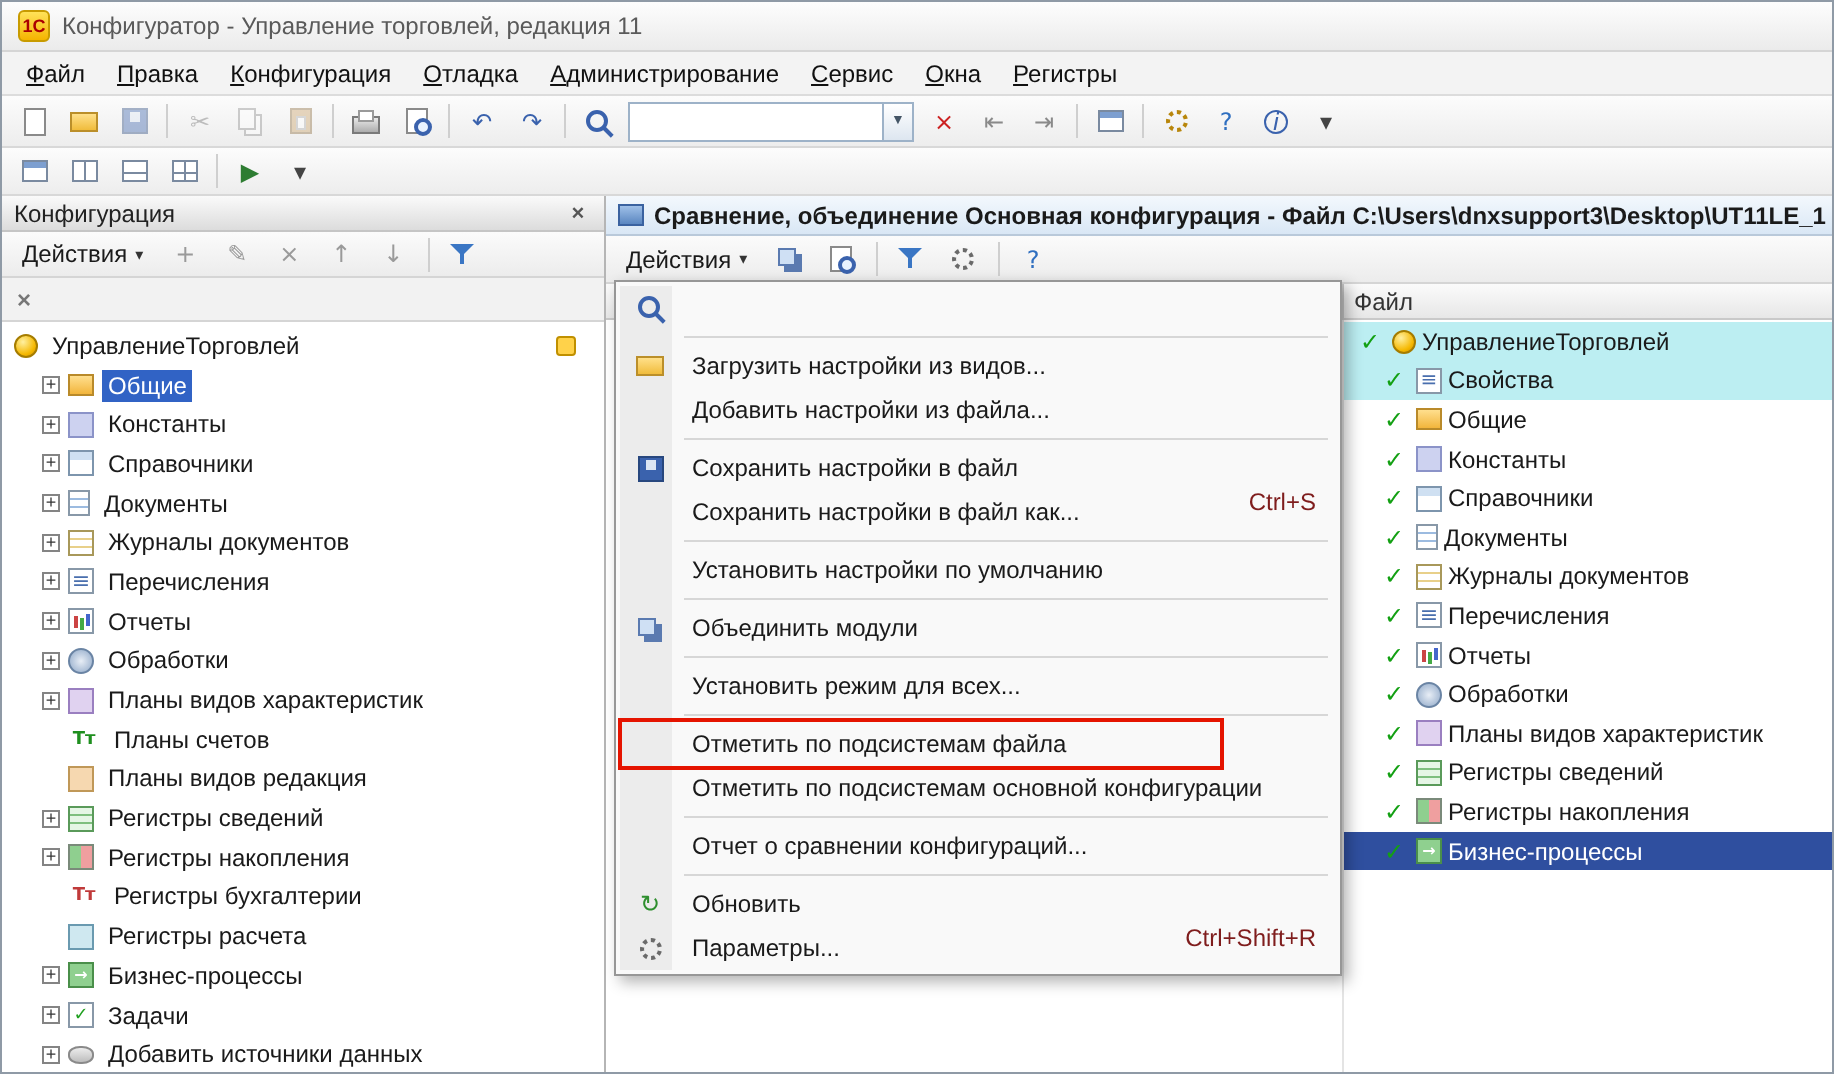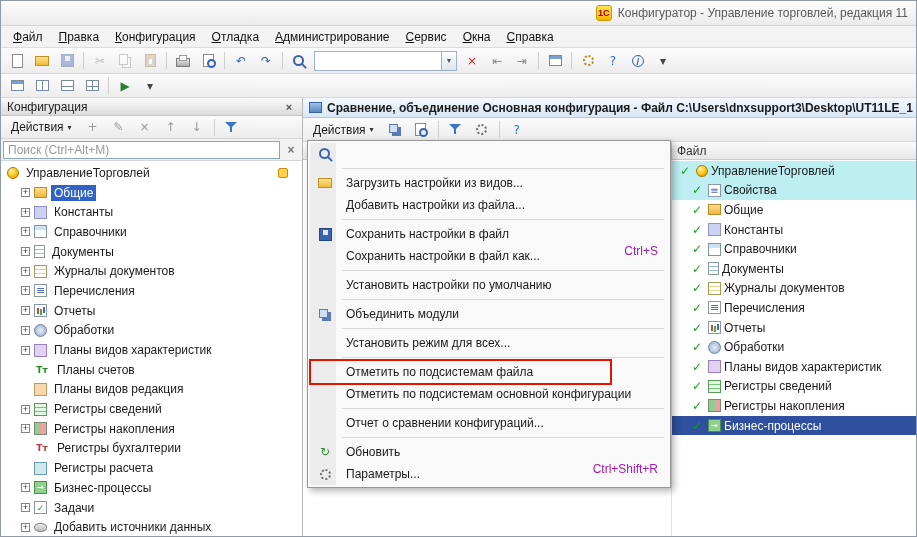--- a/index.html
+++ b/index.html
@@ -1,21 +1,21 @@
 <!DOCTYPE html>
 <html><head>
 <meta charset="utf-8">
 <style>
   *{box-sizing:border-box;margin:0;padding:0;}
   html,body{width:917px;height:537px;}
   body{font-family:"Liberation Sans","DejaVu Sans",sans-serif;font-size:12px;color:#1a1a1a;background:#fff;}
   .app{position:relative;width:917px;height:537px;overflow:hidden;border:1px solid #8f9aa6;background:#f0f0f0;}
 
   
-  .titlebar{position:absolute;left:0;top:0;right:0;height:25px;display:flex;align-items:center;gap:6px;padding:0 8px;background:linear-gradient(#fdfdfd,#ebebeb);border-bottom:1px solid #d5d5d5;color:#5a5a5a;justify-content:flex-end;}
+  .titlebar{position:absolute;left:0;top:0;right:0;height:25px;display:flex;align-items:center;gap:6px;padding:0 8px;background:linear-gradient(#fdfdfd,#ebebeb);border-bottom:1px solid #d5d5d5;color:#5a5a5a;}
   .app-logo{width:16px;height:16px;flex:none;background:linear-gradient(#ffe259,#f5b400);border:1px solid #c89b00;border-radius:3px;color:#a00;font-weight:bold;font-size:9px;display:flex;align-items:center;justify-content:center;}
 
   
   .menubar{position:absolute;top:25px;left:0;right:0;height:22px;display:flex;align-items:center;padding:0 4px;background:#f3f3f3;border-bottom:1px solid #dcdcdc;}
   .menubar .mi{display:inline-block;padding:3px 8px;color:#111;}
   .menubar .mi::first-letter{text-decoration:underline;}
 
   
   .toolbar{position:absolute;left:0;right:0;display:flex;align-items:center;gap:1px;padding:0 4px;background:linear-gradient(#fcfcfc,#ededed);border-bottom:1px solid #d8d8d8;}
   #toolbar-main{top:47px;height:26px;}
@@ -128,21 +128,21 @@
   .cw-row.child{padding-left:17px;}
   .cw-row.cyan{background:#bceef2;}
   .cw-row.selected{background:#2f4f9f;color:#fff;}
 
   
   .actions-menu{position:absolute;left:306px;top:139px;width:364px;background:#f9f9f9;border:1px solid #979797;box-shadow:3px 3px 7px rgba(0,0,0,.3);padding:2px;z-index:50;}
   .actions-menu::before{content:"";position:absolute;left:2px;top:2px;bottom:2px;width:26px;background:#ececec;}
   .menu-row{position:relative;display:flex;align-items:center;height:22px;padding:0 10px 0 2px;z-index:1;}
   .mi-ic{width:26px;display:flex;align-items:center;justify-content:center;flex:none;}
   .mi-label{padding-left:8px;flex:1;white-space:nowrap;}
-  .mi-shortcut{color:#a21caf;padding-left:18px;white-space:nowrap;margin-top:34px;}
+  .mi-shortcut{color:#7f1d1d;padding-left:18px;white-space:nowrap;margin-top:34px;}
   .menu-sep{position:relative;z-index:1;height:1px;background:#d7d7d7;margin:3px 4px 3px 32px;}
   .menu-row.mi-highlight::after{content:"";position:absolute;left:-1px;top:-2px;bottom:-2px;right:56px;border:2px solid #e51400;pointer-events:none;}
 </style>
 </head>
 <body>
 
 <div class="app">
 
   <div class="titlebar">
     <span class="app-logo">1C</span>
@@ -150,21 +150,21 @@
   </div>
 
   <div class="menubar" id="menubar">
       <span class="mi">Файл</span>
       <span class="mi">Правка</span>
       <span class="mi">Конфигурация</span>
       <span class="mi">Отладка</span>
       <span class="mi">Администрирование</span>
       <span class="mi">Сервис</span>
       <span class="mi">Окна</span>
-      <span class="mi">Справка</span>
+      <span class="mi">Регистры</span>
     </div>
 
   <div class="toolbar" id="toolbar-main">
       <span class="tb-btn">
         <span class="icn" data-icon="new-doc-icon"></span>
       </span>
       <span class="tb-btn">
         <span class="icn" data-icon="open-folder-icon"></span>
       </span>
       <span class="tb-btn disabled">
@@ -277,21 +277,20 @@
           <span class="tb-btn">
             <span class="icn" data-icon="move-down-icon" data-glyph="↓" style="color: rgb(154, 154, 154);"></span>
           </span>
           <span class="tb-sep"></span>
           <span class="tb-btn">
             <span class="icn" data-icon="filter-icon"></span>
           </span>
         </span>
     </div>
     <div class="cp-search">
-      <input type="text" placeholder="Поиск (Ctrl+Alt+M)" style="">
       <span class="clear">×</span>
     </div>
     <div class="cp-tree" id="config-tree">
         <div class="tree-row">
           <span class="icn" data-icon="app-icon"></span>
           <span class="lbl">УправлениеТорговлей</span>
           <span class="icn badge" data-icon="lock-badge-icon" style="margin-left: auto; margin-right: 14px;"></span>
         </div>
         <div class="tree-row child">
           <span class="expander">+</span>

